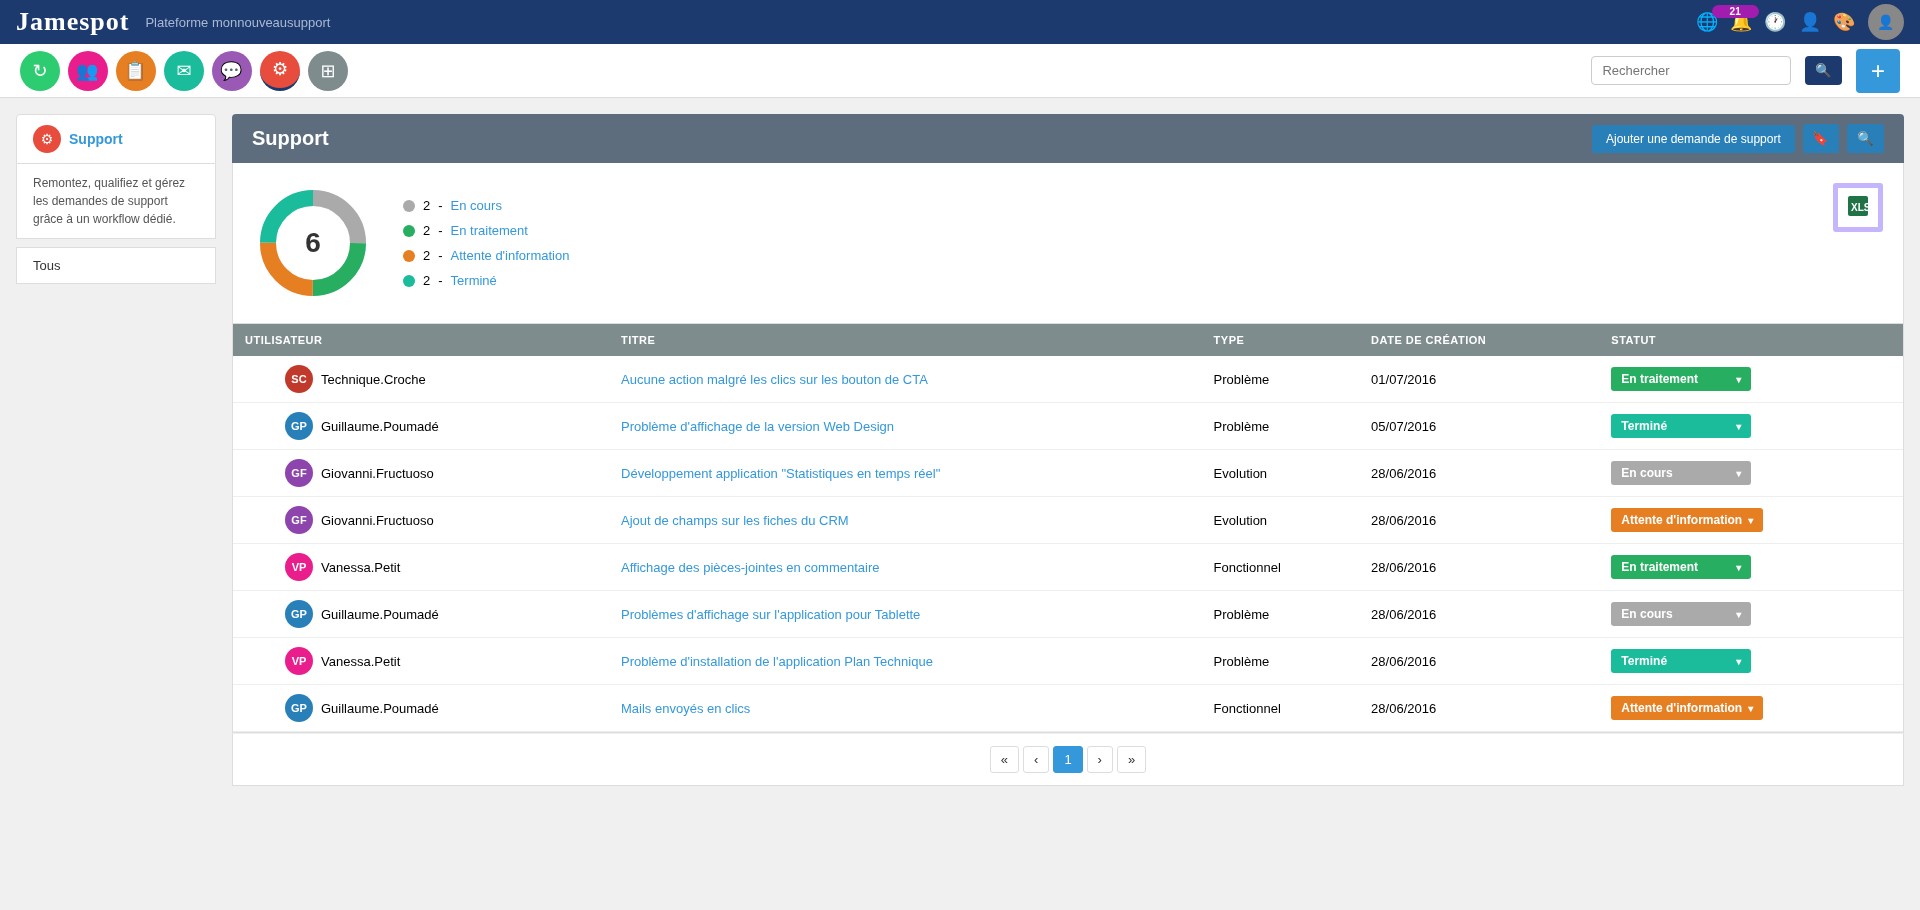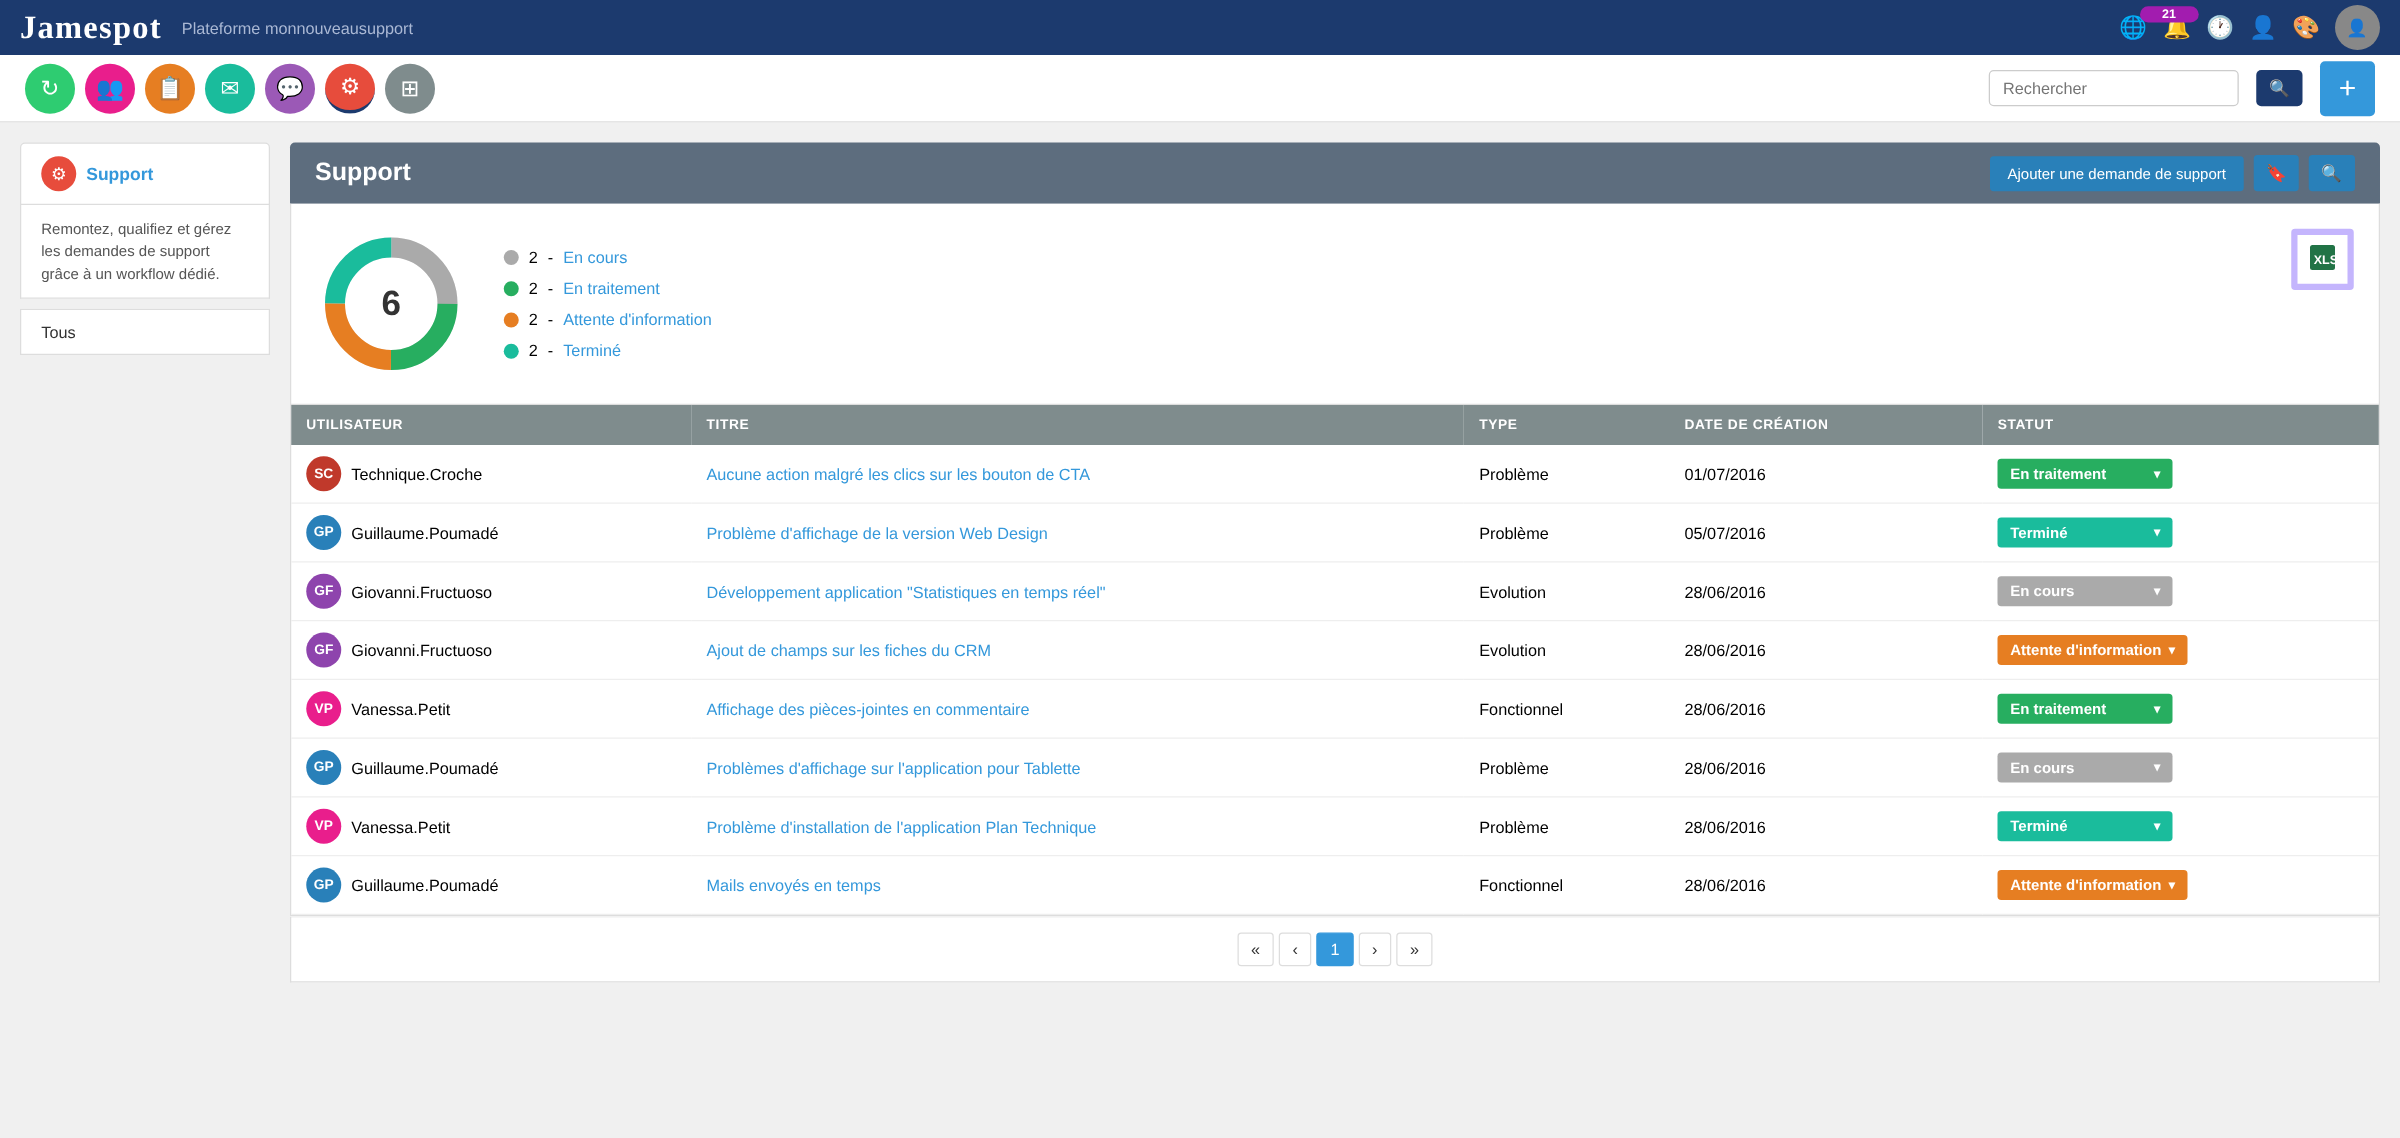--- a/index.html
+++ b/index.html
@@ -186,21 +186,21 @@
       padding: 10px 12px; text-align: left; letter-spacing: 0.5px;
     }
     .data-table tbody tr { border-bottom: 1px solid #eee; }
     .data-table tbody td { padding: 9px 12px; vertical-align: middle; }
 
     .user-cell { display: flex; align-items: center; gap: 8px; }
     .user-avatar {
       width: 28px; height: 28px; border-radius: 50%;
       background: #bbb; flex-shrink: 0; overflow: hidden;
       display: flex; align-items: center; justify-content: center;
-      font-size: 11px; color: white; font-weight: bold;
+      font-size: 11px; color: white; font-weight: bold; margin-left: 40px;
     }
     .title-link { color: #3498db; text-decoration: none; cursor: pointer; }
 
     .status-badge {
       display: inline-flex; align-items: center; justify-content: space-between;
       border-radius: 3px; padding: 5px 10px; color: white;
       font-size: 12px; font-weight: bold; min-width: 140px; cursor: pointer;
       gap: 6px;
     }
     .status-badge .chevron { font-size: 10px; }
@@ -487,21 +487,21 @@
       </td>
     </tr>
             <tr>
       <td>
         <div class="user-cell">
           <div class="user-avatar" style="background:#2980b9">GP</div>
           <span>Guillaume.Poumadé</span>
         </div>
       </td>
       <td>
-        <a class="title-link">Mails envoyés en temps</a>
+        <a class="title-link">Mails envoyés en clics</a>
       </td>
       <td>Fonctionnel</td>
       <td>28/06/2016</td>
       <td>
         <span class="status-badge status-attente">
           Attente d'information
           <span class="chevron">▾</span>
         </span>
       </td>
     </tr>

